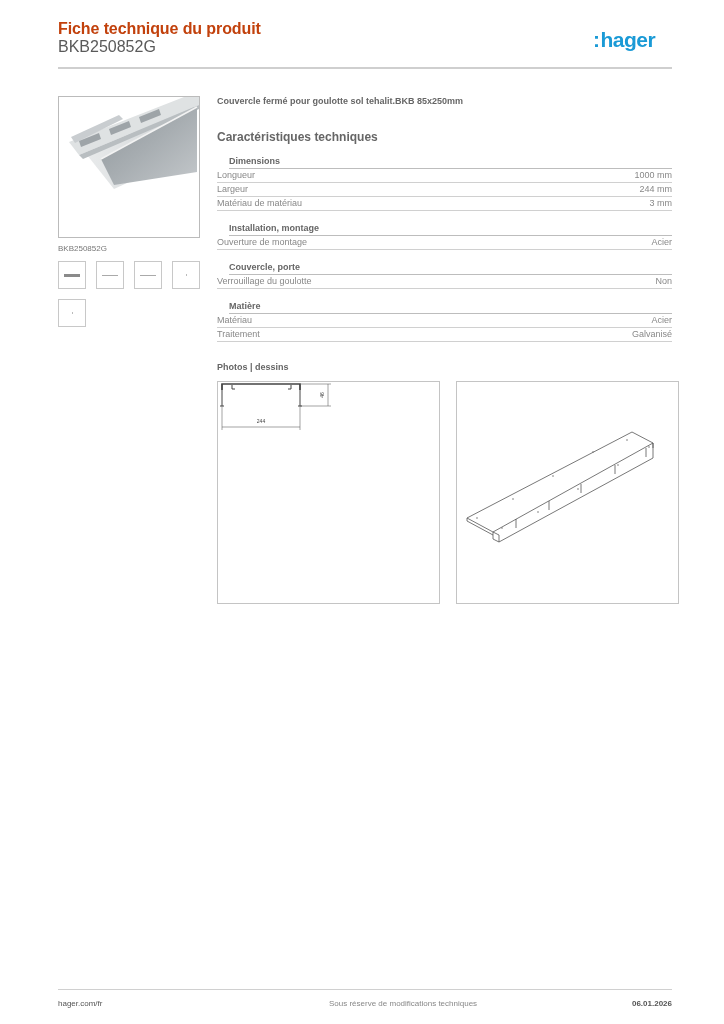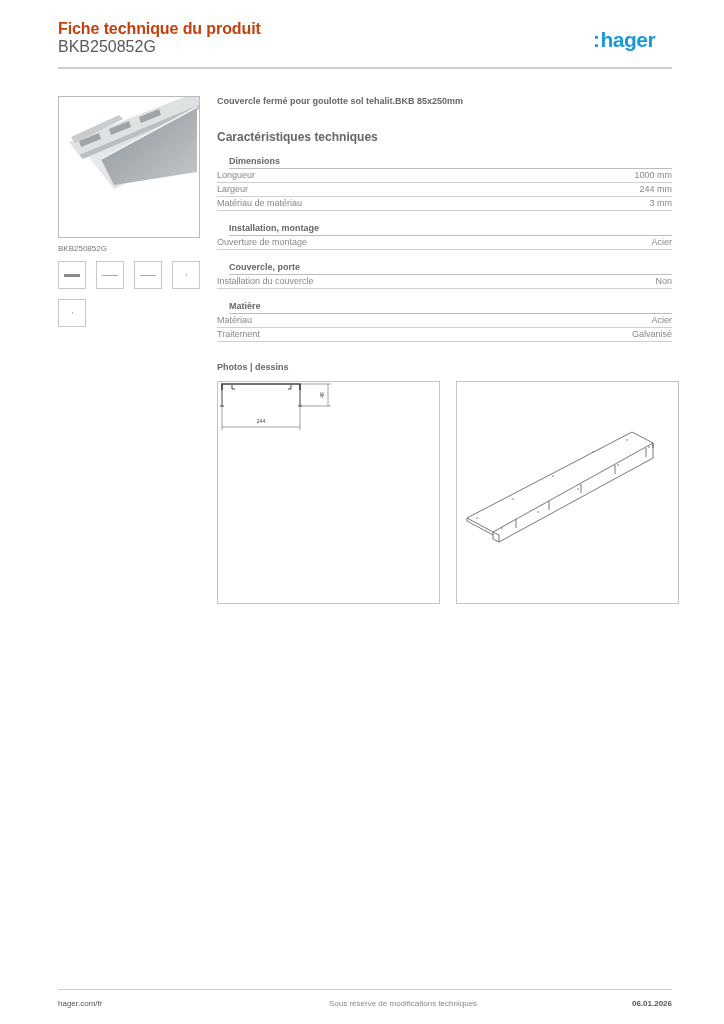--- a/index.html
+++ b/index.html
@@ -105,21 +105,21 @@
   <div class="group-head">Installation, montage</div>
   <div class="row">
       <span>Ouverture de montage</span>
       <span>Acier</span>
     </div>
 </div>
 
 <div class="abs spec-table" style="top:261px;">
   <div class="group-head">Couvercle, porte</div>
   <div class="row">
-      <span>Installation du couvercle</span>
+      <span>Verrouillage du goulotte</span>
       <span>Non</span>
     </div>
 </div>
 
 <div class="abs spec-table" style="top:300px;">
   <div class="group-head">Matière</div>
   <div class="row">
       <span>Matériau</span>
       <span>Acier</span>
     </div>

